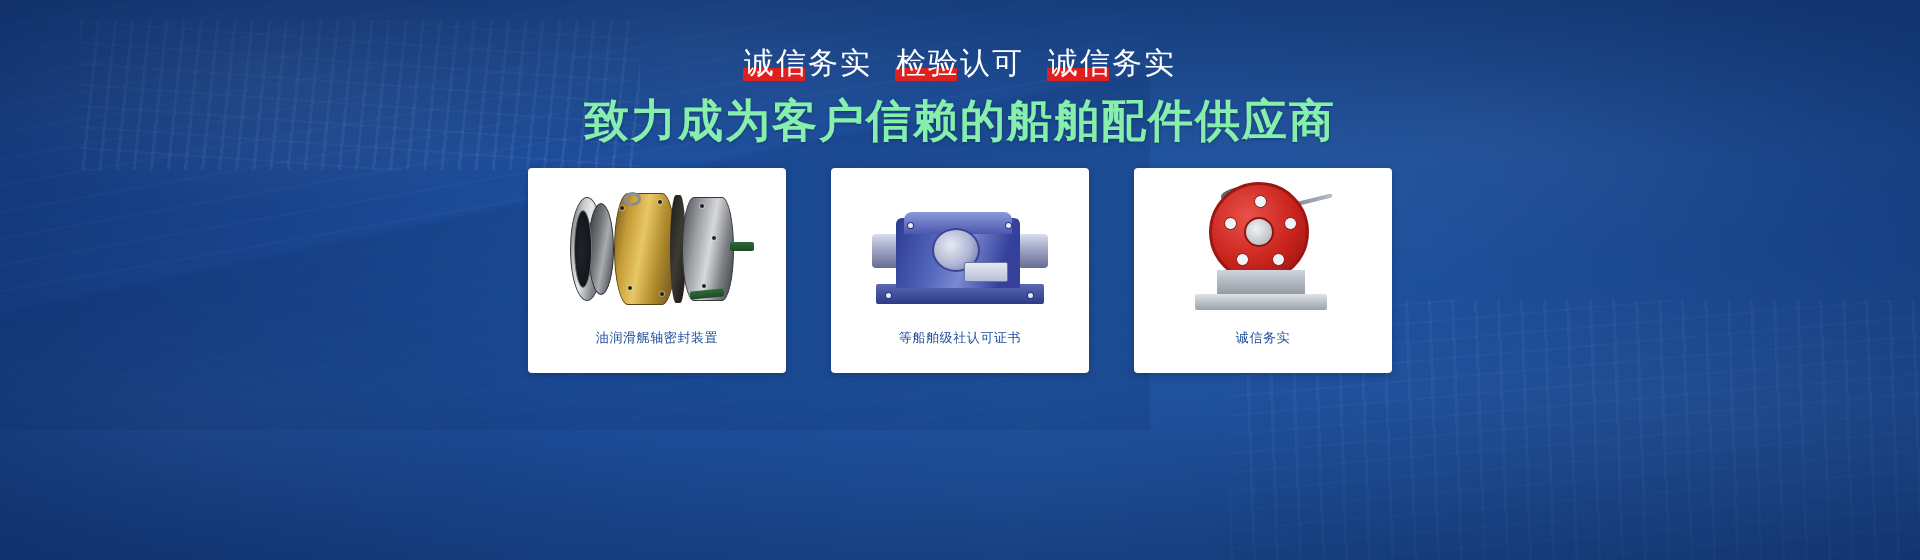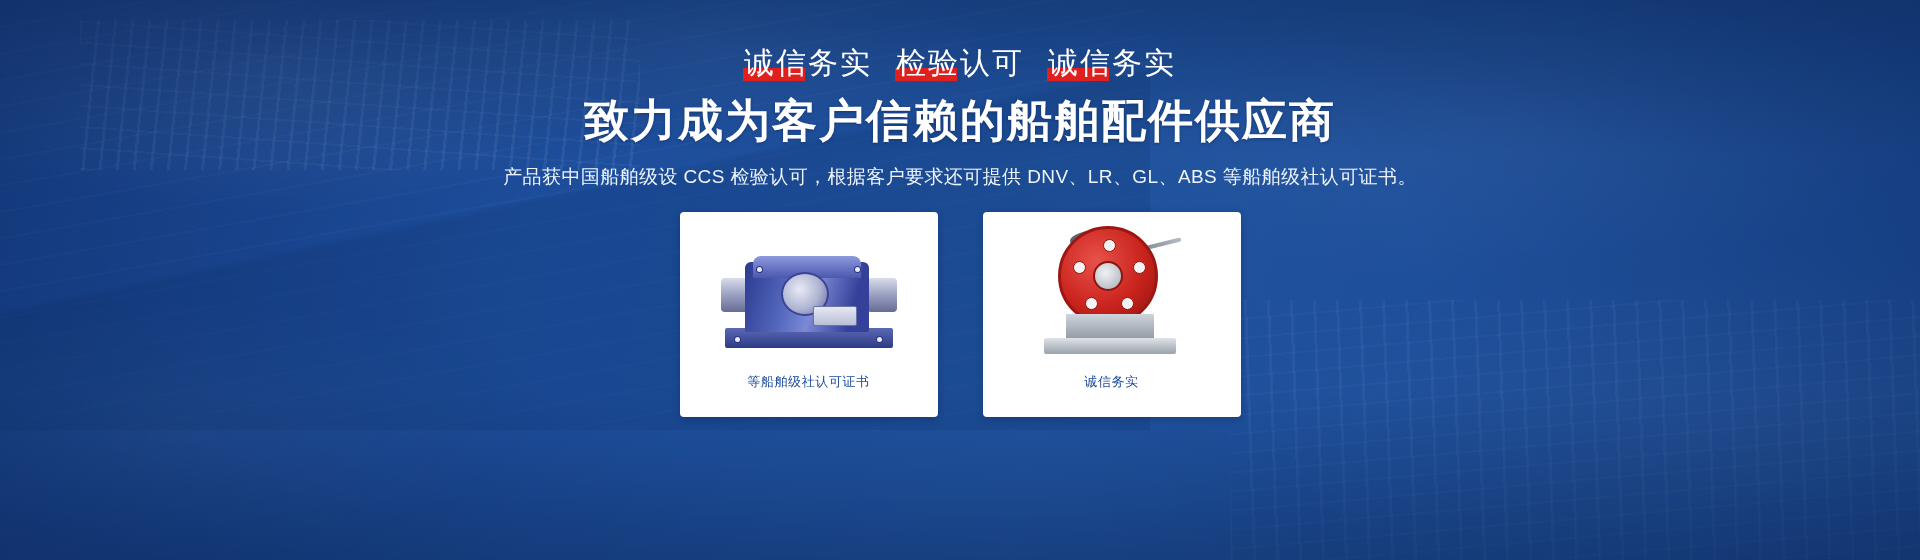--- a/index.html
+++ b/index.html
@@ -100,21 +100,21 @@
     background: #e01f1f;
     z-index: -1;
   }
   .slogan-part span { position: relative; z-index: 2; }
 
   
   .headline {
     margin-top: 18px;
     font-size: 45px;
     font-weight: bold;
-    color: #ffffff;
+    color: #86efac;
     letter-spacing: 2px;
     line-height: 1.1;
     white-space: nowrap;
     text-shadow: 0 1px 3px rgba(8,30,70,.45);
   }
 
   
   .subtitle {
     margin-top: 18px;
     font-size: 19px;
@@ -344,24 +344,46 @@
       <span class="slogan-part">
         <span>检验认可</span>
       </span>
       <span class="slogan-part">
         <span>诚信务实</span>
       </span>
     </div>
 
     <h1 class="headline">致力成为客户信赖的船舶配件供应商</h1>
 
-    <p class="subtitle">产品获中国船舶级设 CCS 检验认可，根据客户要求还可提供 DNV、LR、GL、ABS 等船舶级社认可证书。</p>
 
     <div class="cards">
 
+      <div class="card">
+        <div class="card-figure">
+          <div class="seal">
+            <div class="ring r-steel-l"></div>
+            <div class="ring r-steel-l2"></div>
+            <div class="ring r-brass"></div>
+            <div class="ring r-dark"></div>
+            <div class="ring r-steel-r"></div>
+            <div class="ring bore"></div>
+            <div class="eye"></div>
+            <div class="lug lug-a"></div>
+            <div class="lug lug-b"></div>
+            <div class="bolt" style="left:58px; top:16px;"></div>
+            <div class="bolt" style="left:66px; top:96px;"></div>
+            <div class="bolt" style="left:96px; top:10px;"></div>
+            <div class="bolt" style="left:98px; top:102px;"></div>
+            <div class="bolt" style="left:138px; top:14px;"></div>
+            <div class="bolt" style="left:150px; top:46px;"></div>
+            <div class="bolt" style="left:140px; top:94px;"></div>
+          </div>
+        </div>
+        <div class="card-caption">油润滑艉轴密封装置</div>
+      </div>
 
       <div class="card">
         <div class="card-figure">
           <div class="bearing">
             <div class="shaft-l"></div>
             <div class="shaft-r"></div>
             <div class="base"></div>
             <div class="body"></div>
             <div class="cap"></div>
             <div class="hub"></div>

